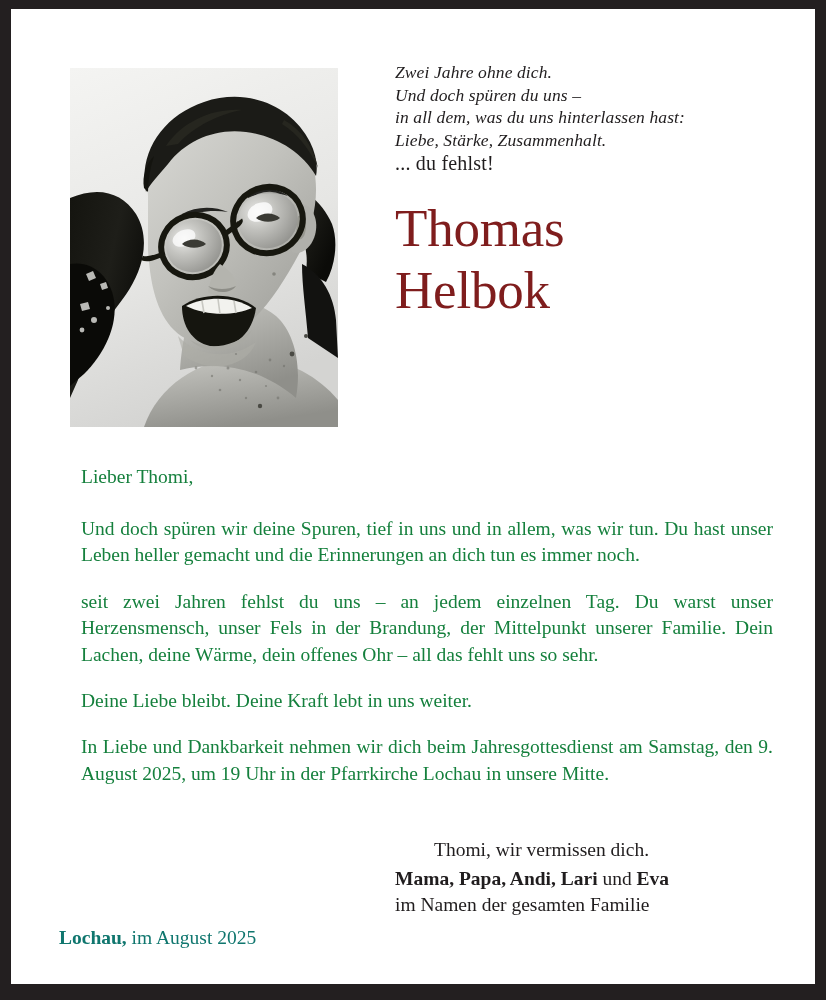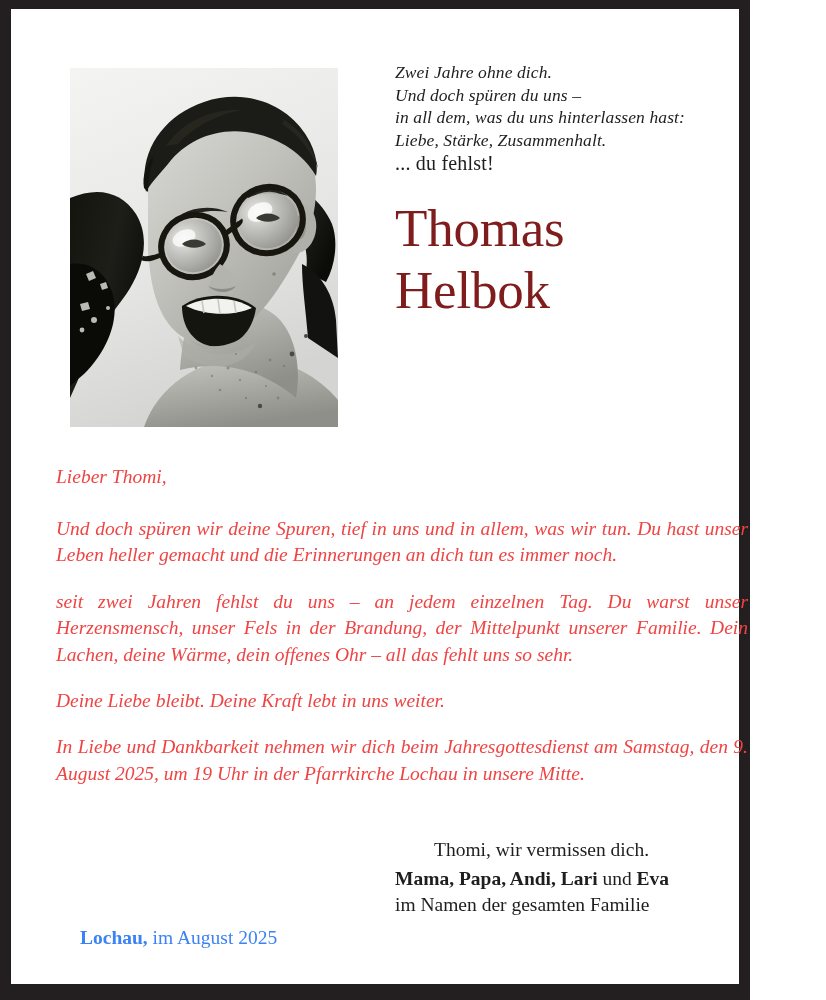--- a/index.html
+++ b/index.html
@@ -12,21 +12,21 @@
     height: 1000px;
     overflow: hidden;
     font-family: "Liberation Serif", "DejaVu Serif", serif;
   }
 
   
   .obituary-frame {
     position: absolute;
     left: 0;
     top: 0;
-    width: 750px;
+    width: 826px;
     height: 1000px;
     background: #231f20;
     box-sizing: border-box;
     padding: 9px 11px 16px 11px;
   }
   .obituary-card {
     position: relative;
     width: 100%;
     height: 100%;
     background: #ffffff;
@@ -94,25 +94,24 @@
     letter-spacing: 0.2px;
   }
   .life-dates .symbol {
     font-size: 14px;
     vertical-align: 4px;
   }
 
   
   .letter-body {
     position: absolute;
-    left: 45px;
+    left: 70px;
     top: 455px;
     width: 692px;
-    color: #ef4444;
-    font-style: italic;
+    color: #15803d;
   }
   .salutation {
     font-size: 19.5px;
     line-height: 26px;
     margin-bottom: 26px;
   }
   .body-paragraph {
     font-size: 19.5px;
     line-height: 26.4px;
     text-align: justify;
@@ -140,24 +139,24 @@
   }
   .family-names b { font-weight: bold; }
   .family-closing {
     font-size: 19.5px;
     line-height: 25px;
   }
 
   
   .place-date {
     position: absolute;
-    left: 69px;
+    left: 48px;
     top: 918px;
     font-size: 19.5px;
-    color: #3b82f6;
+    color: #0f766e;
   }
   .place-date b { font-weight: bold; }
 </style>
 </head>
 <body>
 
 <div class="obituary-frame">
   <div class="obituary-card">
 
     <div class="top-section">

